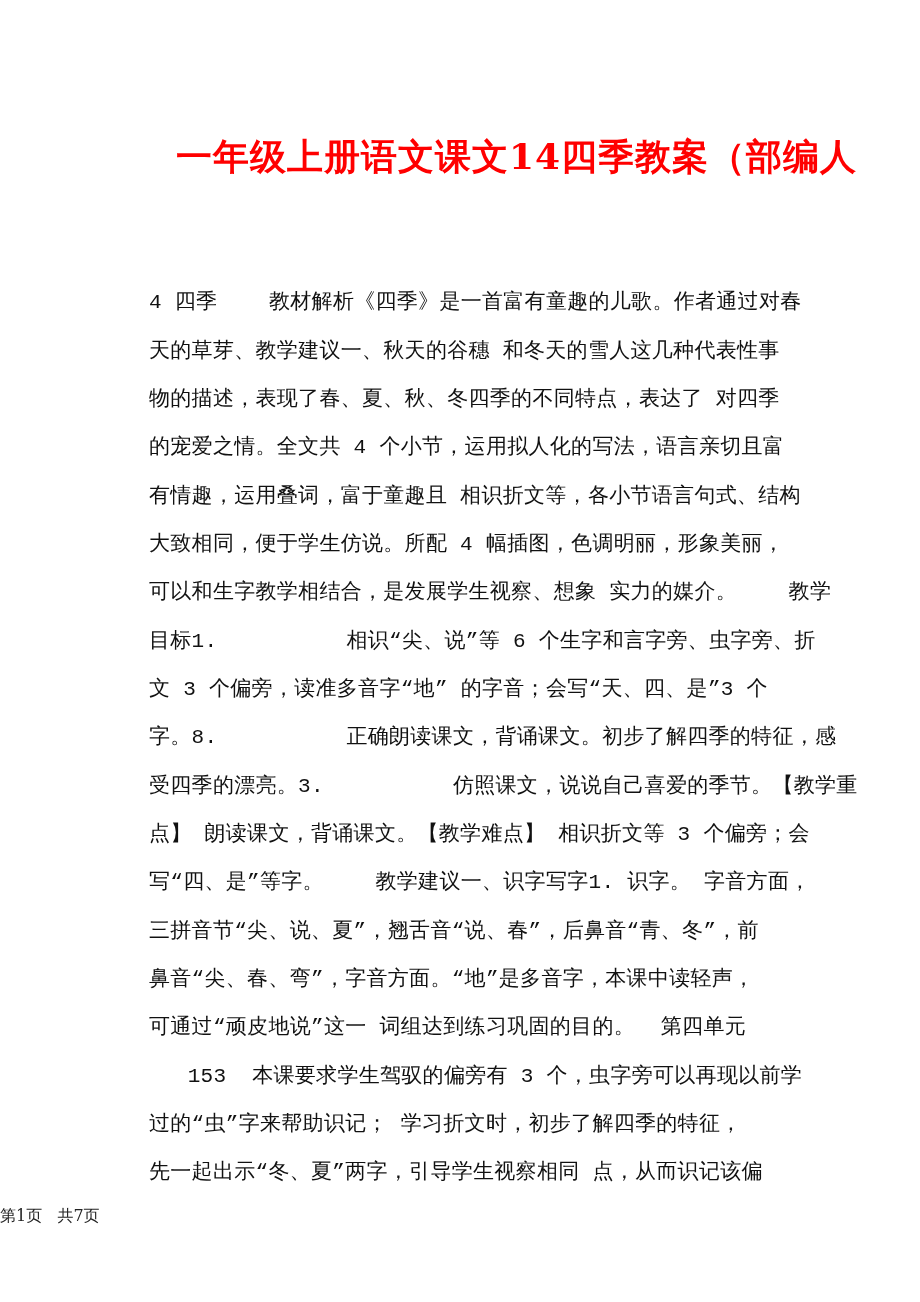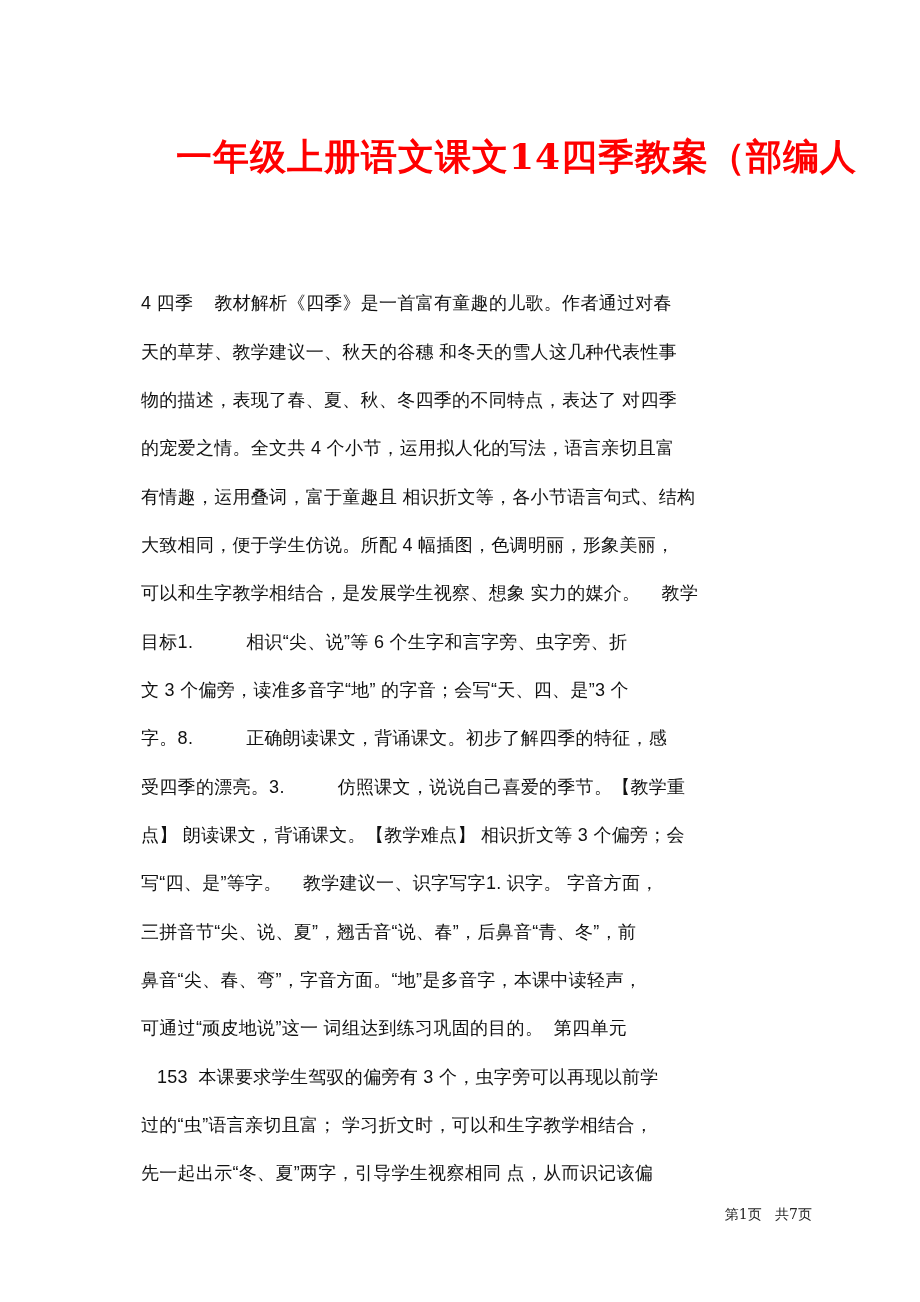--- a/index.html
+++ b/index.html
@@ -38,35 +38,35 @@
     .title.l1 { top: 138px; }
     .title.l2 { top: 203px; }
     .body-text {
       position: absolute;
       left: 141px;
       width: 650px;
       top: 0;
     }
     .line {
       position: absolute;
-      left: 0;
+      left: 8px;
       white-space: pre;
-      font-size: 18px;
+      font-size: 21px;
       line-height: 24px;
       color: #111111;
-      font-family: Liberation Sans, sans-serif;
+      font-family: Liberation Mono, monospace;
       letter-spacing: 0.3px;
     }
     .footer {
       position: absolute;
       top: 1206px;
       left: 0;
       width: 812px;
-      text-align: right;
-      font-size: 14px;
+      text-align: left;
+      font-size: 16px;
       color: #222222;
       font-family: "DejaVu Serif", "Liberation Serif", serif;
       white-space: pre;
     }
   </style>
 </head>
 <body>
 
 <div class="page">
   <div class="title l1">一年级上册语文课文14四季教案（部编人</div>
@@ -82,18 +82,18 @@
     <div class="line" style="top:630px">目标1.          相识“尖、说”等 6 个生字和言字旁、虫字旁、折</div>
     <div class="line" style="top:678px">文 3 个偏旁，读准多音字“地” 的字音；会写“天、四、是”3 个</div>
     <div class="line" style="top:726px">字。8.          正确朗读课文，背诵课文。初步了解四季的特征，感</div>
     <div class="line" style="top:775px">受四季的漂亮。3.          仿照课文，说说自己喜爱的季节。【教学重</div>
     <div class="line" style="top:823px">点】 朗读课文，背诵课文。【教学难点】 相识折文等 3 个偏旁；会</div>
     <div class="line" style="top:871px">写“四、是”等字。    教学建议一、识字写字1. 识字。 字音方面，</div>
     <div class="line" style="top:920px">三拼音节“尖、说、夏”，翘舌音“说、春”，后鼻音“青、冬”，前</div>
     <div class="line" style="top:968px">鼻音“尖、春、弯”，字音方面。“地”是多音字，本课中读轻声，</div>
     <div class="line" style="top:1016px">可通过“顽皮地说”这一 词组达到练习巩固的目的。  第四单元</div>
     <div class="line" style="top:1065px">   153  本课要求学生驾驭的偏旁有 3 个，虫字旁可以再现以前学</div>
-    <div class="line" style="top:1113px">过的“虫”语言亲切且富； 学习折文时，可以和生字教学相结合，</div>
+    <div class="line" style="top:1113px">过的“虫”字来帮助识记； 学习折文时，初步了解四季的特征，</div>
     <div class="line" style="top:1161px">先一起出示“冬、夏”两字，引导学生视察相同 点，从而识记该偏</div>
   </div>
 
   <div class="footer">第1页   共7页</div>
 </div>
 
 </body></html>

